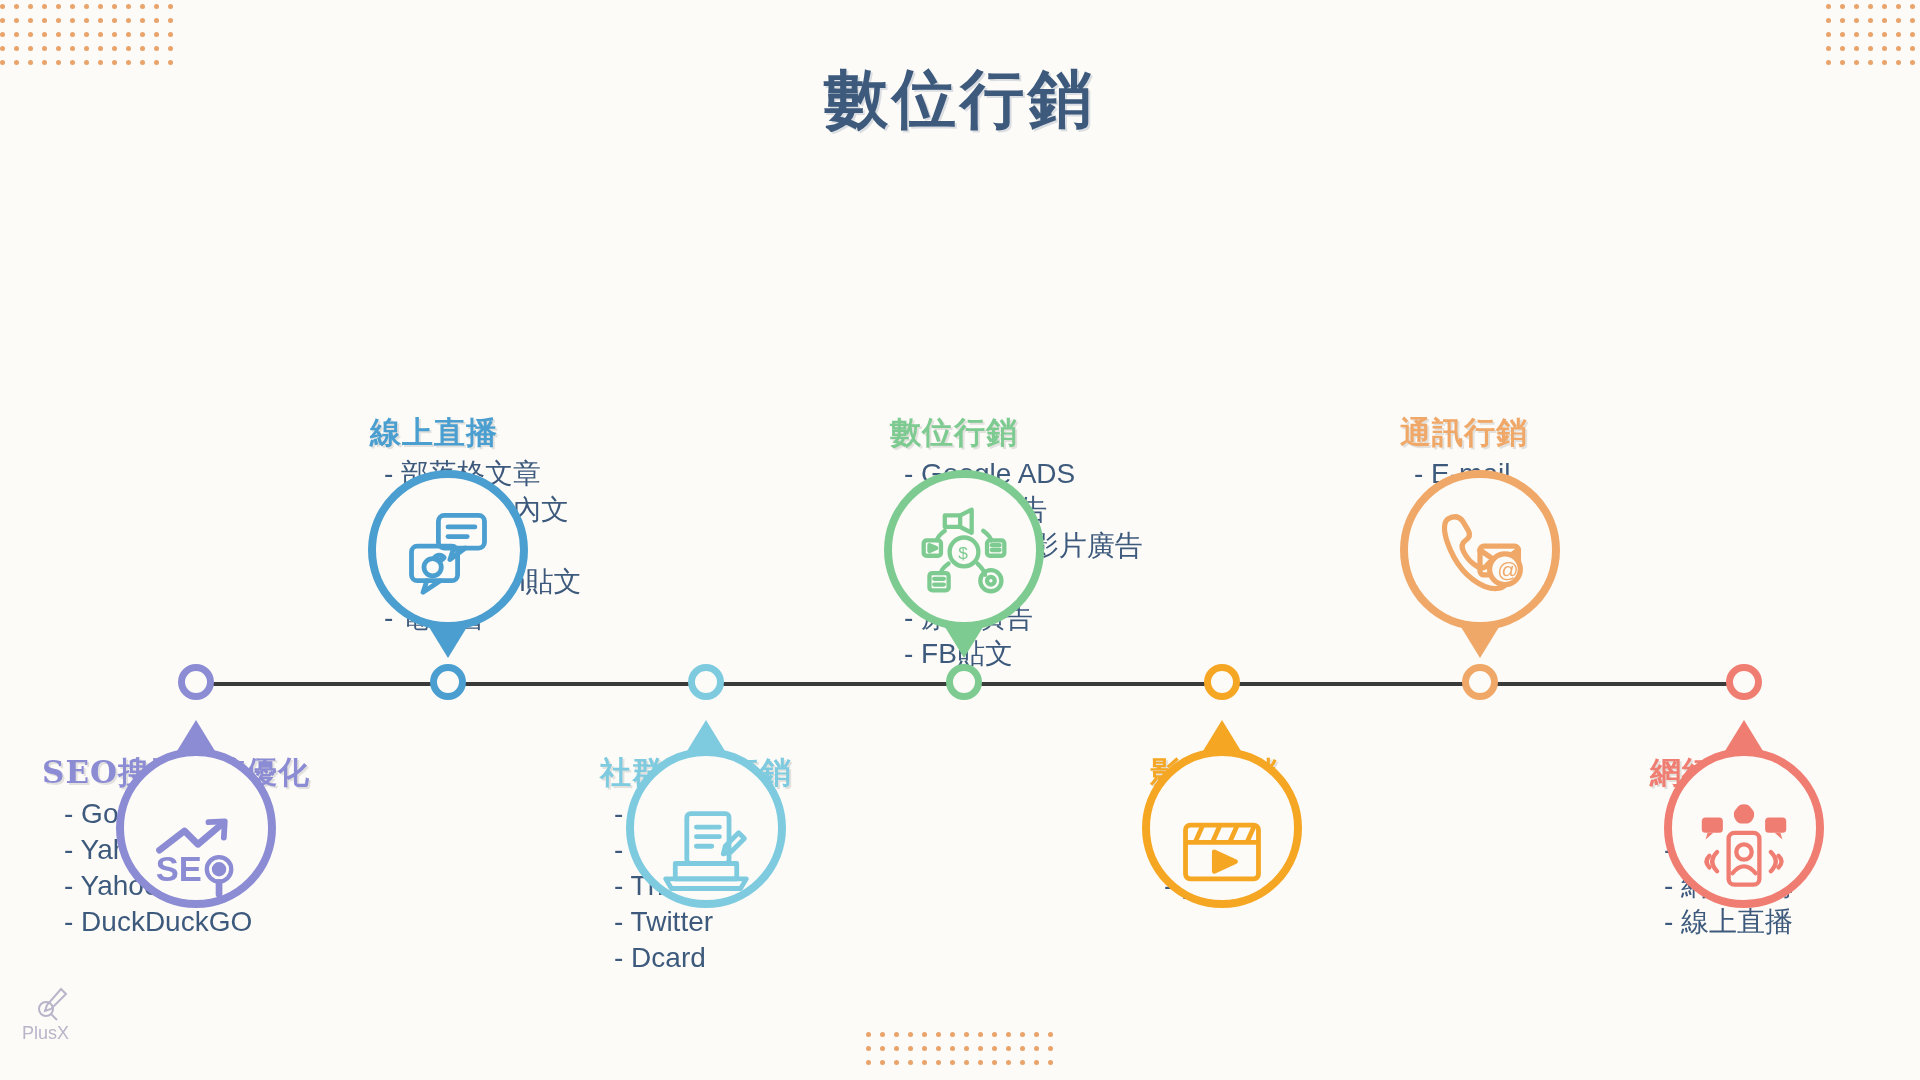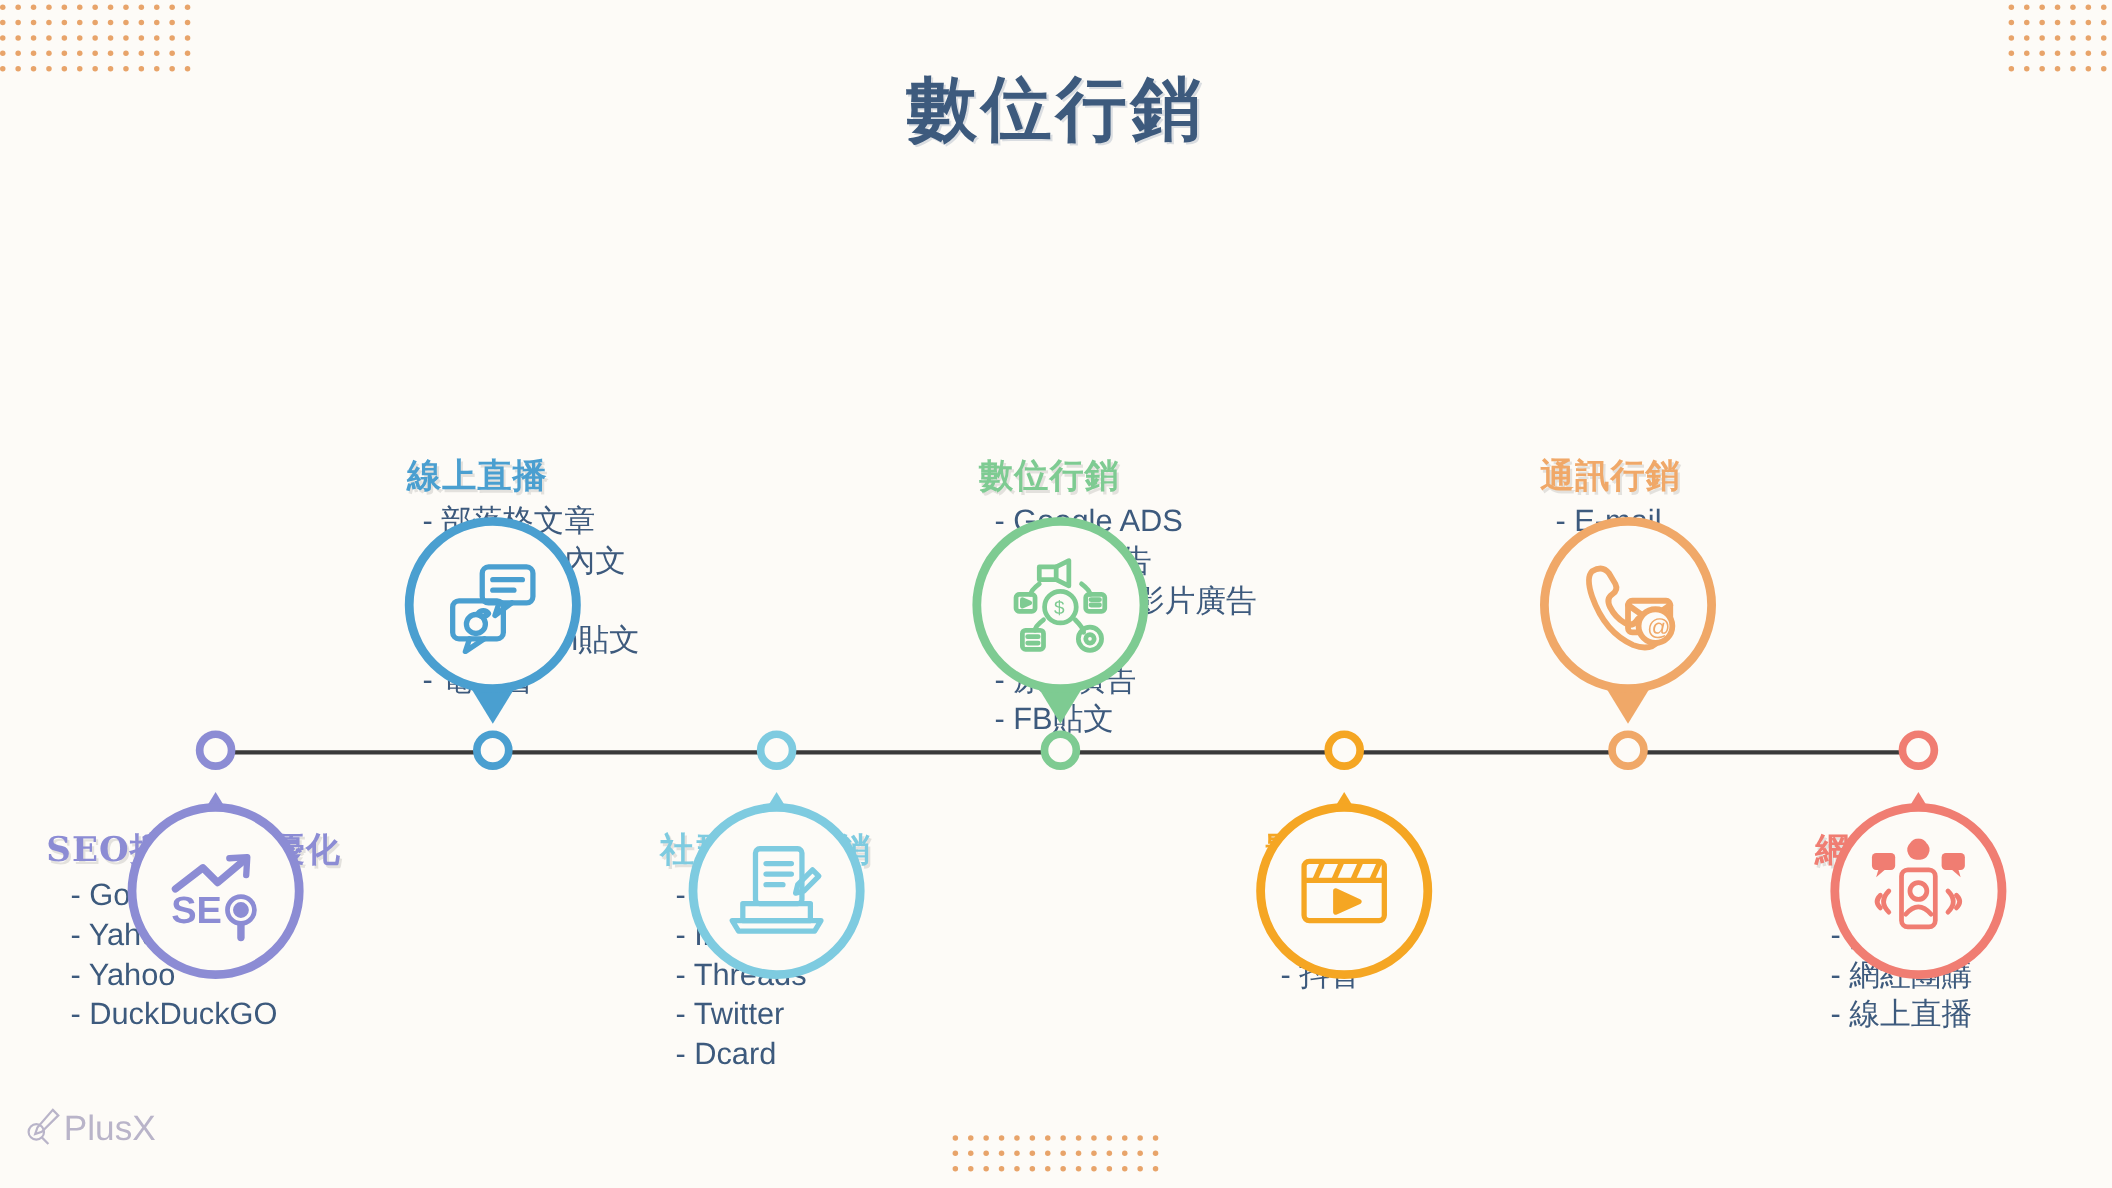--- a/index.html
+++ b/index.html
@@ -62,44 +62,44 @@
     display:flex;align-items:center;justify-content:center;
   }
   .pin .tail{
     position:absolute;left:50%;top:126px;width:0;height:0;
     transform:translateX(-50%);
     border-left:38px solid transparent;border-right:38px solid transparent;
     border-top:62px solid currentColor;
   }
   .pin.up{ }
   .pin.down .tail{top:auto;bottom:126px;border-top:none;border-bottom:62px solid currentColor;}
-  .pin.down .bubble{top:12px;}
+  .pin.down .bubble{top:30px;align-items:flex-end;}
   .pin svg{width:96px;height:96px;display:block;}
 
   
   .block{position:absolute;width:300px;}
   .block h3{
     margin:0 0 2px 0;
     font-family:"DejaVu Serif","Liberation Serif",serif;
     font-weight:700;font-size:31px;letter-spacing:1px;
     text-shadow:2px 2px 0 rgba(0,0,0,.10);
     white-space:nowrap;
   }
   .block ul{margin:0;padding:0;list-style:none;}
   .block li{
     font-size:28px;line-height:36px;color:#3d5a7d;
     white-space:nowrap;
   }
 
   
   .logo{
     position:absolute;left:22px;bottom:36px;
-    color:#b9b4c9;font-size:32px;
+    color:#b9b4c9;font-size:18px;
     font-family:"Liberation Sans",sans-serif;
-    display:flex;align-items:flex-start;gap:2px;
+    display:flex;align-items:flex-end;gap:2px;flex-direction:column;
   }
 </style>
 </head>
 <body>
 
 <div class="stage">
 
   <div class="dots" style="left:0px;top:4px;width:180px;height:60px;" id="dots-tl">
       <i style="left: 0px; top: 0px; background: rgb(232, 164, 106);"></i>
       <i style="left: 14px; top: 0px; background: rgb(232, 164, 106);"></i>

